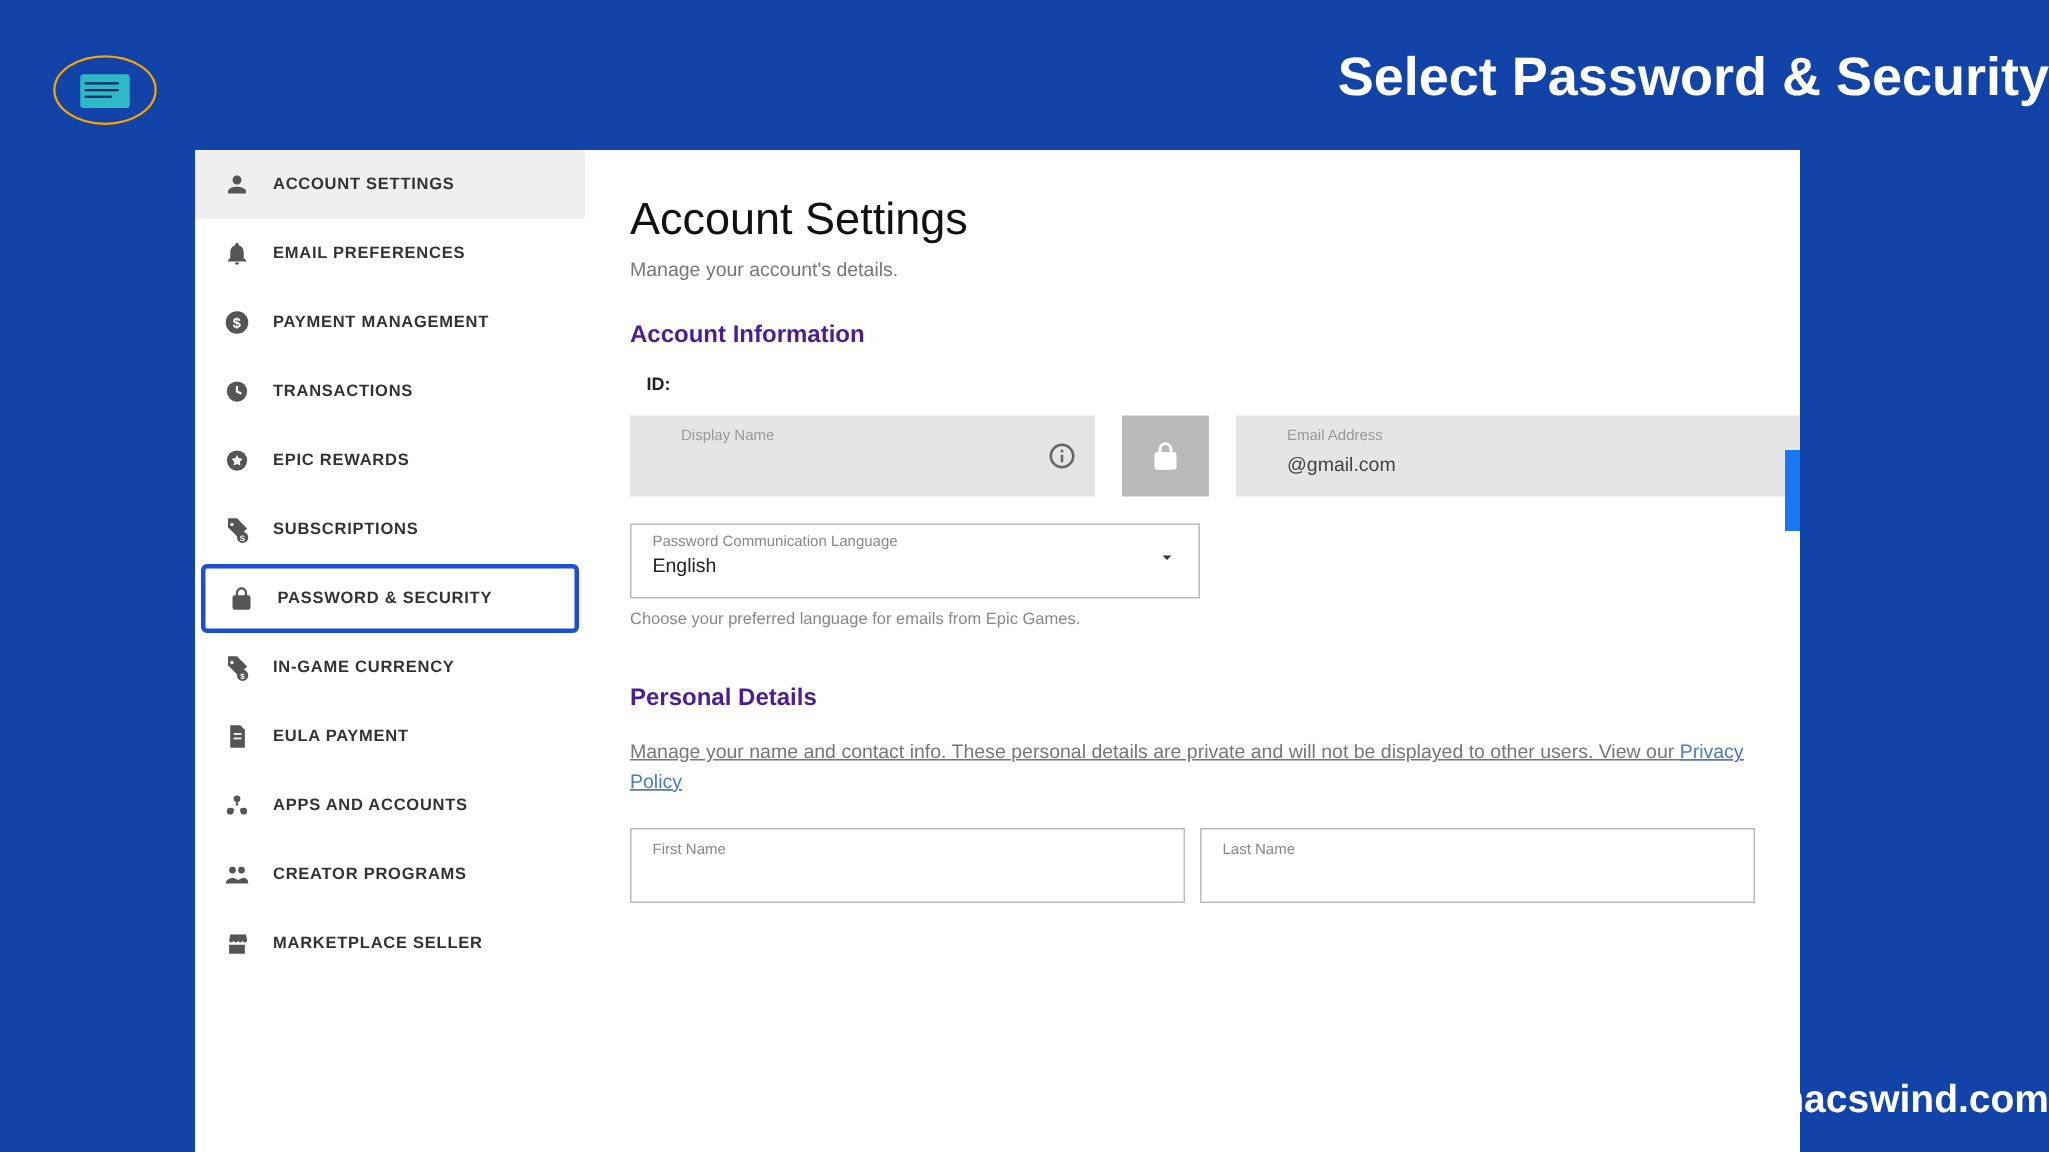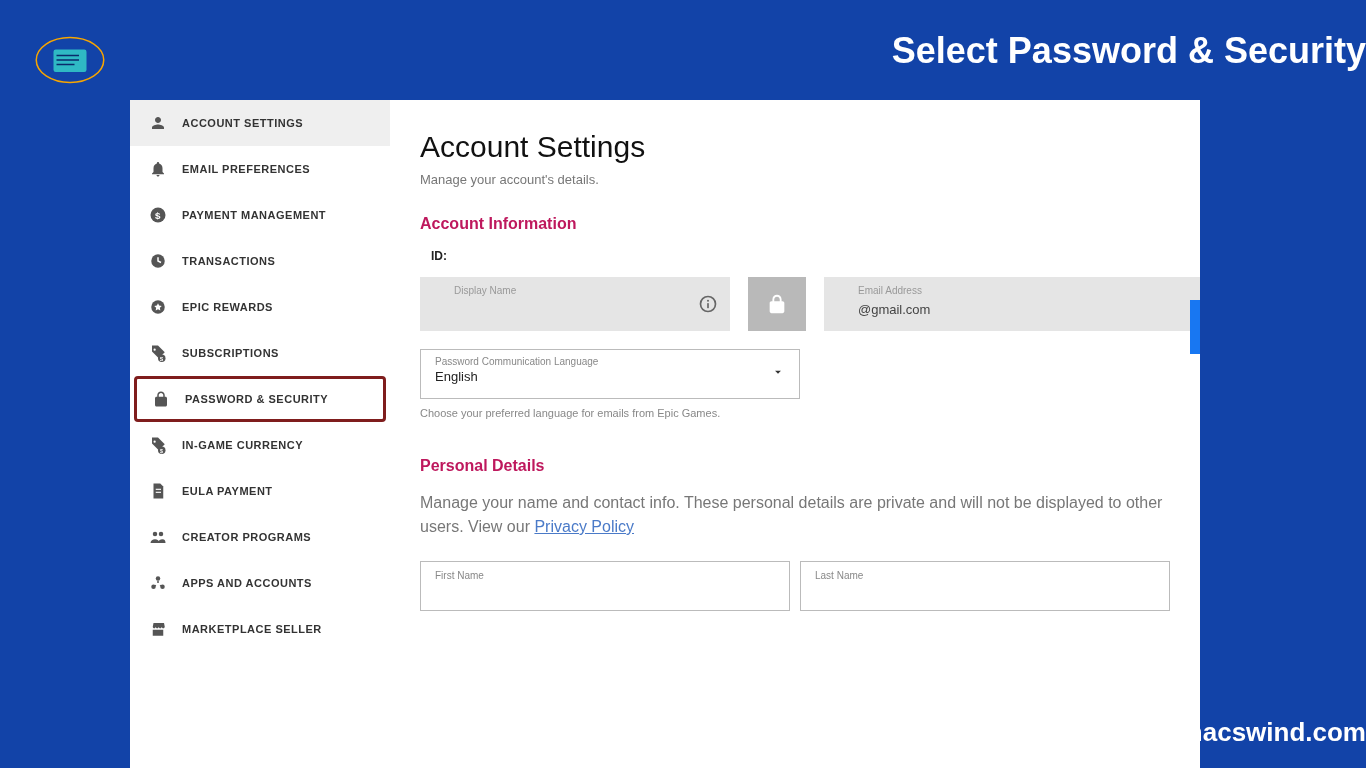--- a/index.html
+++ b/index.html
@@ -65,21 +65,21 @@
     font-weight: 700;
     letter-spacing: 0.5px;
     color: #333;
     cursor: pointer;
     position: relative;
   }
   .sidebar-item.active {
     background: #efefef;
   }
   .sidebar-item.highlighted {
-    border: 3px solid #7f1d1d;
+    border: 3px solid #1d4ed8;
     border-radius: 4px;
     margin: 0 4px;
     padding: 0 14px;
     height: 46px;
   }
   .sidebar-item .icon {
     width: 20px;
     height: 20px;
     display: flex;
     align-items: center;
@@ -102,21 +102,21 @@
     margin-bottom: 8px;
   }
   .main p.sub {
     font-size: 13px;
     color: #777;
     margin-bottom: 28px;
   }
   .main h2 {
     font-size: 16px;
     font-weight: 700;
-    color: #be185d;
+    color: #4c1d95;
     margin-bottom: 16px;
   }
   .id-label {
     font-size: 12px;
     font-weight: 700;
     color: #222;
     margin-bottom: 14px;
     padding-left: 11px;
   }
   .field-row {
@@ -195,24 +195,25 @@
     right: 14px;
     top: 50%;
     transform: translateY(-50%);
   }
   .helper {
     font-size: 11px;
     color: #888;
     margin-bottom: 38px;
   }
   .pd-desc {
-    font-size: 16px;
+    font-size: 13px;
     color: #777;
     margin-bottom: 22px;
     line-height: 1.5;
+    text-decoration: underline;
   }
   .pd-desc a { color: #4a7ac8; text-decoration: underline; }
   .name-row { display: flex; gap: 10px; }
   .outlined-field {
     border: 1px solid #bbb;
     height: 50px;
     flex: 1;
     padding: 8px 14px 0 14px;
     position: relative;
   }
@@ -330,38 +331,38 @@
             <rect x="9" y="9" width="7" height="1.5" fill="#fff"></rect>
             <rect x="9" y="13" width="7" height="1.5" fill="#fff"></rect>
           </svg>
         </span>
       <span class="label">EULA PAYMENT</span>
     </div>
 
     <div class="sidebar-item">
       <span class="icon">
           <svg viewBox="0 0 24 24">
-            <circle cx="8" cy="8" r="3"></circle>
-            <circle cx="16" cy="8" r="3"></circle>
-            <path d="M2 20c0-3 3-5 6-5s6 2 6 5M12 20c0-3 3-5 6-5s4 2 4 5"></path>
-          </svg>
-        </span>
-      <span class="label">CREATOR PROGRAMS</span>
-    </div>
-
-    <div class="sidebar-item">
-      <span class="icon">
-          <svg viewBox="0 0 24 24">
             <circle cx="12" cy="6" r="3"></circle>
             <circle cx="6" cy="17" r="3"></circle>
             <circle cx="18" cy="17" r="3"></circle>
             <path d="M12 9v3m-3 3l-1 1m7-1l1 1" stroke="#555" stroke-width="2"></path>
           </svg>
         </span>
       <span class="label">APPS AND ACCOUNTS</span>
+    </div>
+
+    <div class="sidebar-item">
+      <span class="icon">
+          <svg viewBox="0 0 24 24">
+            <circle cx="8" cy="8" r="3"></circle>
+            <circle cx="16" cy="8" r="3"></circle>
+            <path d="M2 20c0-3 3-5 6-5s6 2 6 5M12 20c0-3 3-5 6-5s4 2 4 5"></path>
+          </svg>
+        </span>
+      <span class="label">CREATOR PROGRAMS</span>
     </div>
 
     <div class="sidebar-item">
       <span class="icon">
           <svg viewBox="0 0 24 24">
             <path d="M4 4h16l1 5c0 1.1-.9 2-2 2s-2-.9-2-2c0 1.1-.9 2-2 2s-2-.9-2-2c0 1.1-.9 2-2 2s-2-.9-2-2c0 1.1-.9 2-2 2s-2-.9-2-2l1-5zM5 13h14v8H5z"></path>
           </svg>
         </span>
       <span class="label">MARKETPLACE SELLER</span>
     </div>

